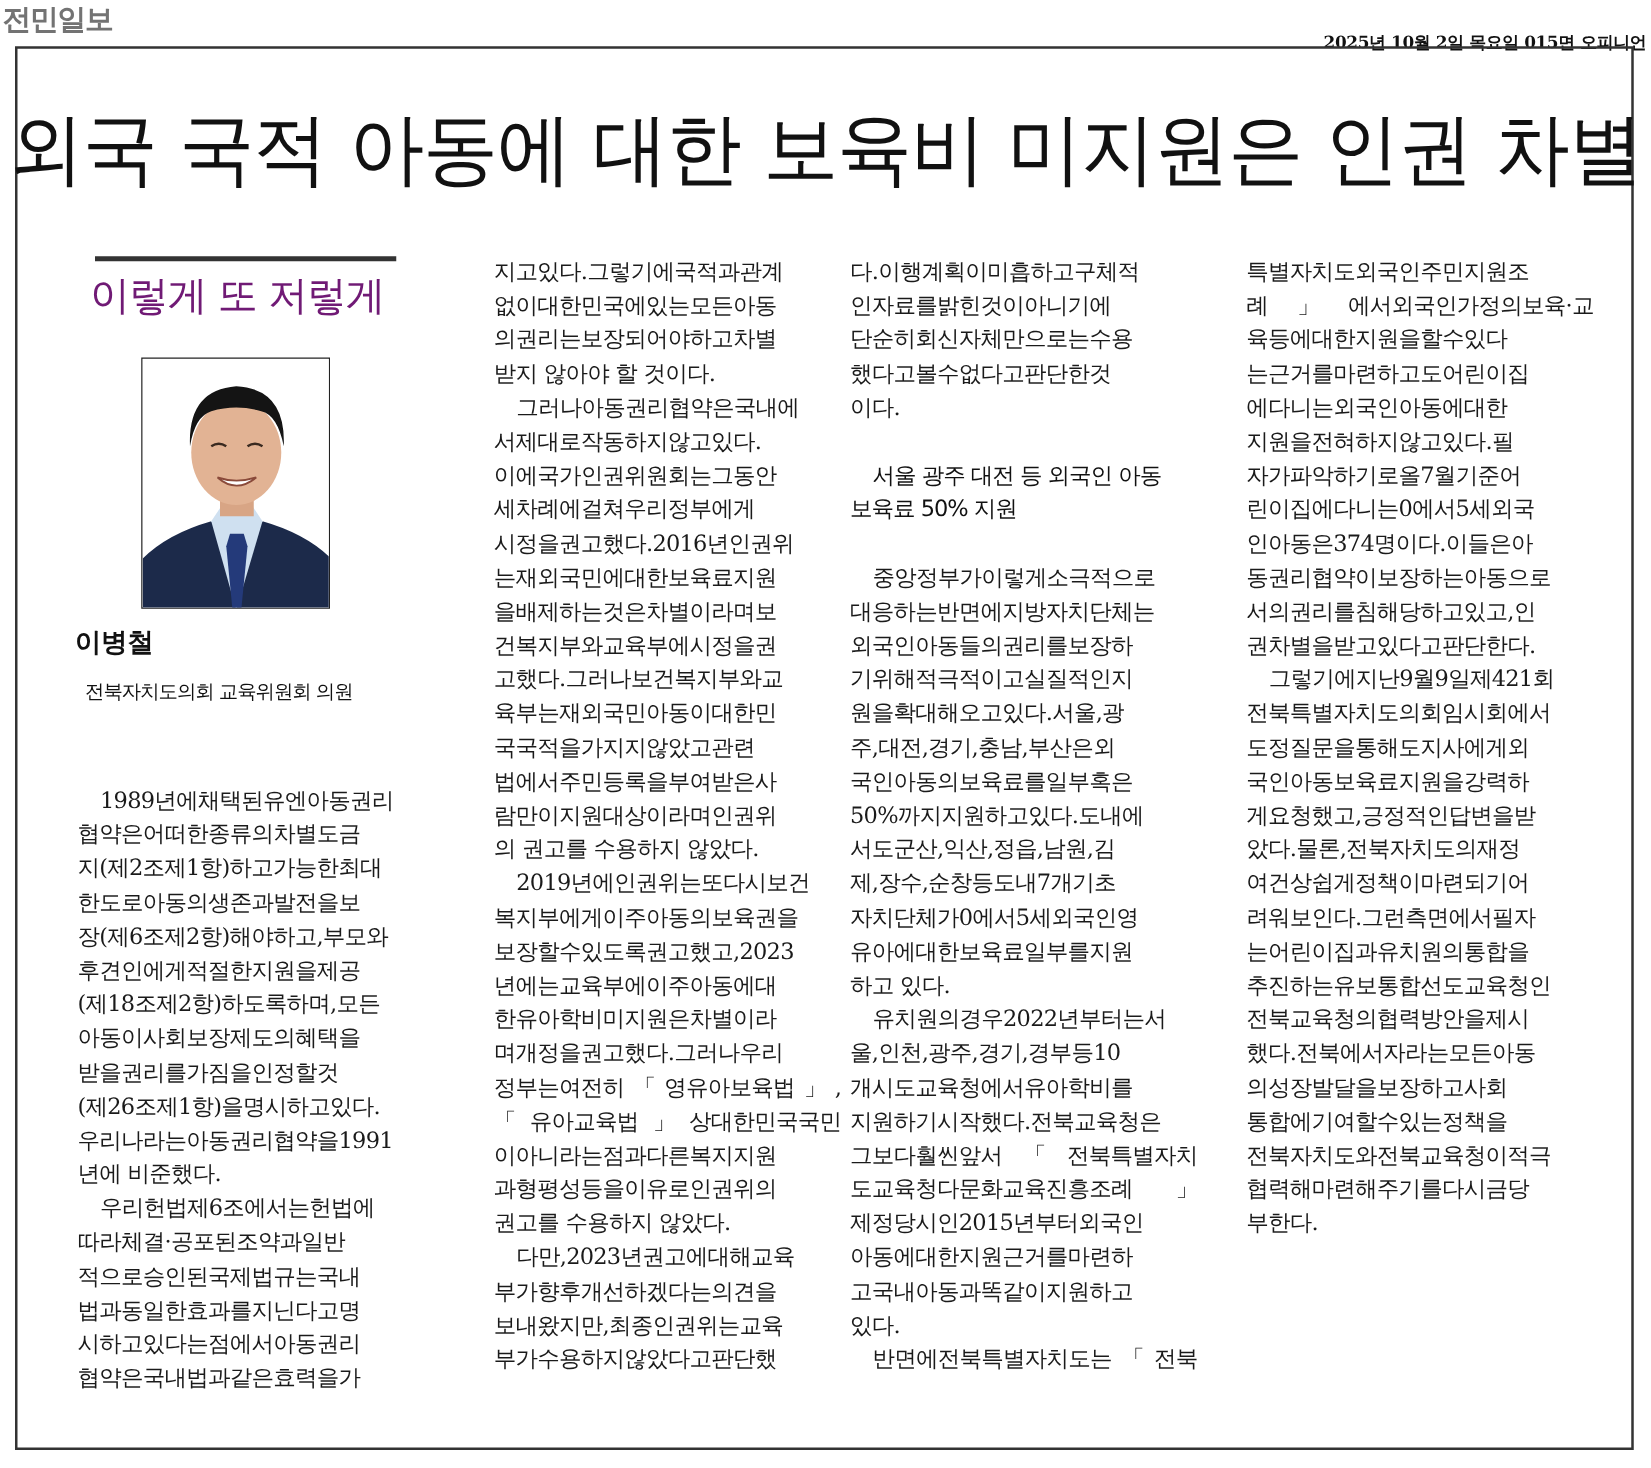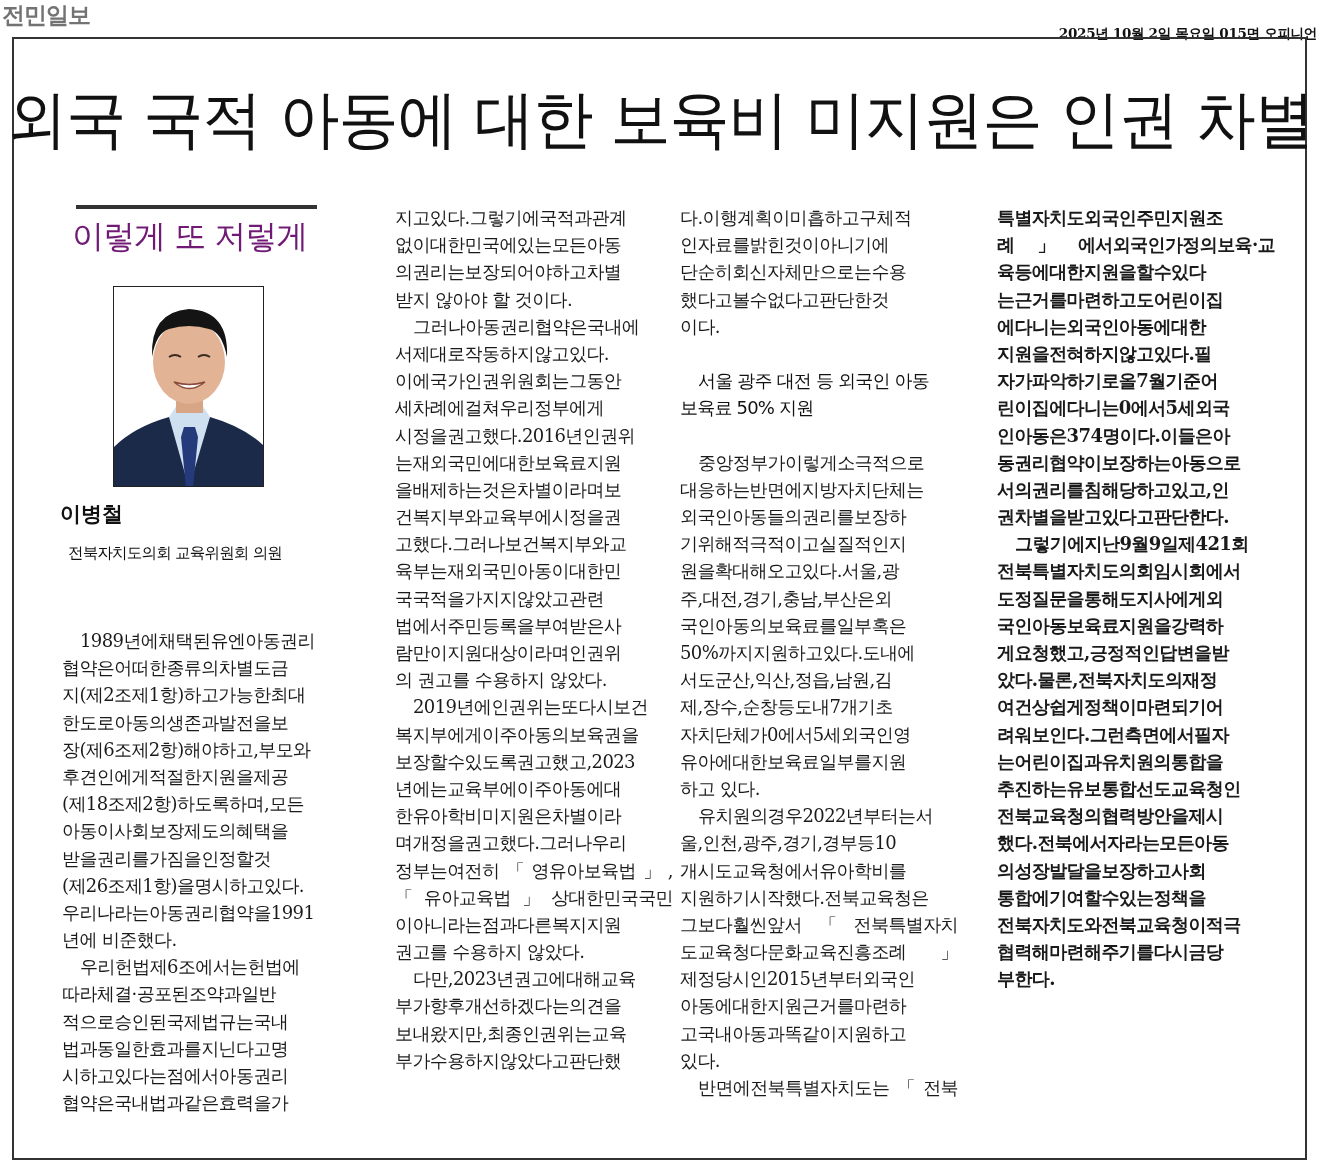--- a/index.html
+++ b/index.html
@@ -55,21 +55,21 @@
     font-size: 18px; line-height: 27.2px; letter-spacing: -0.6px;
     text-align: justify; text-align-last: justify;
   }
   .col .line { display: block; white-space: nowrap; height: 27.2px; overflow: visible; }
   .col .line.last { text-align-last: left; }
   .col .line.indent { padding-left: 18px; }
   .col .line.gap { height: 27.2px; }
   .c1 { left: 62px; top: 627px; }
   .c2 { left: 363px; top: 204px; margin-left: 32px; }
   .c3 { left: 680px; top: 204px; }
-  .c4 { left: 997px; top: 204px; font-weight: bold; }
+  .c4 { left: 997px; top: 204px; }
   .subhead {
     font-family: "DejaVu Sans", "Liberation Sans", sans-serif;
     font-size: 18px; letter-spacing: -0.8px; color: #111;
   }
   .j { display: flex; justify-content: space-between; }
 </style>
 </head>
 <body>
 
 <div class="masthead">전민일보</div>
@@ -149,20 +149,21 @@
     <span class="line last">의 권고를 수용하지 않았다.</span>
     <span class="line indent j"><span>2019년에</span><span>인권위는</span><span>또다시</span><span>보건</span></span>
     <span class="line j"><span>복지부에게</span><span>이주아동의</span><span>보육권을</span></span>
     <span class="line j"><span>보장할</span><span>수</span><span>있도록</span><span>권고했고,</span><span>2023</span></span>
     <span class="line j"><span>년에는</span><span>교육부에</span><span>이주아동에</span><span>대</span></span>
     <span class="line j"><span>한</span><span>유아학비</span><span>미지원은</span><span>차별이라</span></span>
     <span class="line j"><span>며</span><span>개정을</span><span>권고했다.</span><span>그러나</span><span>우리</span></span>
     <span class="line j"><span>정부는</span><span>여전히</span><span>「영유아보육법」,</span></span>
     <span class="line j"><span>「유아교육법」</span><span>상</span><span>대한민국</span><span>국민</span></span>
     <span class="line j"><span>이</span><span>아니라는</span><span>점과</span><span>다른</span><span>복지지원</span></span>
+    <span class="line j"><span>과</span><span>형평성</span><span>등을</span><span>이유로</span><span>인권위의</span></span>
     <span class="line last">권고를 수용하지 않았다.</span>
     <span class="line indent j"><span>다만,</span><span>2023년</span><span>권고에</span><span>대해</span><span>교육</span></span>
     <span class="line j"><span>부가</span><span>향후</span><span>개선하겠다는</span><span>의견을</span></span>
     <span class="line j"><span>보내왔지만,</span><span>최종</span><span>인권위는</span><span>교육</span></span>
     <span class="line j"><span>부가</span><span>수용하지</span><span>않았다고</span><span>판단했</span></span>
   </div>
 <div class="col c3">
     <span class="line j"><span>다.</span><span>이행계획이</span><span>미흡하고</span><span>구체적</span></span>
     <span class="line j"><span>인</span><span>자료를</span><span>밝힌</span><span>것이</span><span>아니기에</span></span>
     <span class="line j"><span>단순히</span><span>회신</span><span>자체만으로는</span><span>수용</span></span>

